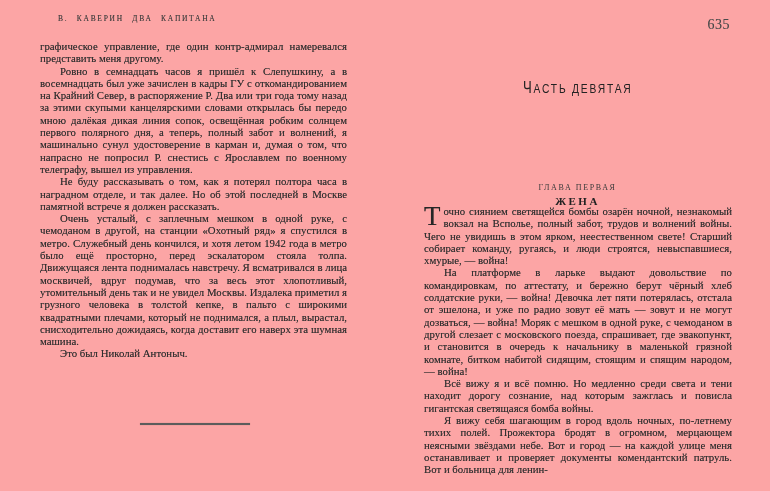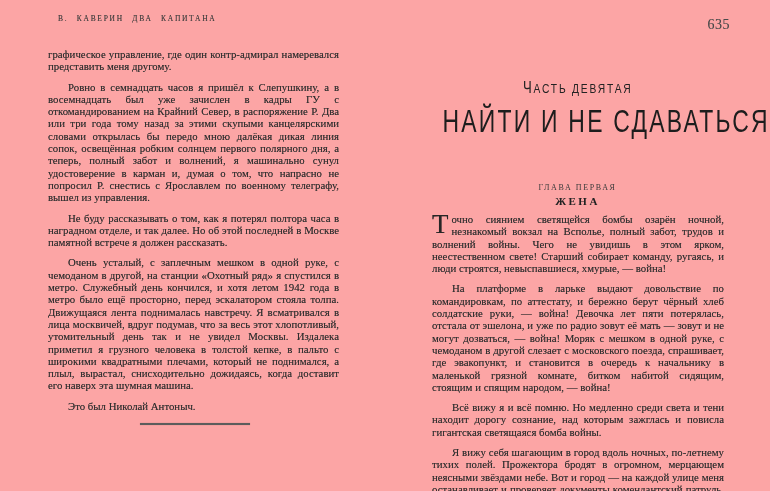--- a/index.html
+++ b/index.html
@@ -21,21 +21,21 @@
     color:#3d3d3d;text-transform:uppercase;
     text-shadow:0 0 .5px rgba(50,50,50,.45);
   }
   .body-col{
     position:absolute;
     text-align:justify;
     font-size:10.8px;line-height:12.3px;
     color:#2e2e2e;
     text-shadow:0 0 .55px rgba(46,46,46,.55);
   }
-  .body-col p{margin:8px;text-indent:20px;}
+  .body-col p{margin:0;text-indent:20px;}
   .body-col p.no-indent{text-indent:0;}
   .left-body{left:40px;top:40px;width:307px;}
   .section-divider{
     position:absolute;left:140px;top:423px;width:110px;height:2px;
     background:#5c5c5c;box-shadow:0 0 .8px rgba(60,60,60,.7);
   }
 
   
   .page-number{
     position:absolute;top:17px;right:40px;
@@ -101,23 +101,20 @@
     <div class="section-divider"></div>
   </div>
 
   <div class="page">
     <div class="page-number">635</div>
 
     <div class="center-wrap part-heading-wrap">
       <span class="part-heading">Часть девятая</span>
     </div>
 
-    <div class="center-wrap part-title-wrap">
-      <span class="part-title">НАЙТИ И НЕ СДАВАТЬСЯ</span>
-    </div>
 
     <div class="center-wrap chapter-heading-wrap">
       <span class="chapter-heading">Глава первая</span>
     </div>
 
     <div class="center-wrap chapter-title-wrap">
       <span class="chapter-title">Жена</span>
     </div>
 
     <div class="body-col right-body">

